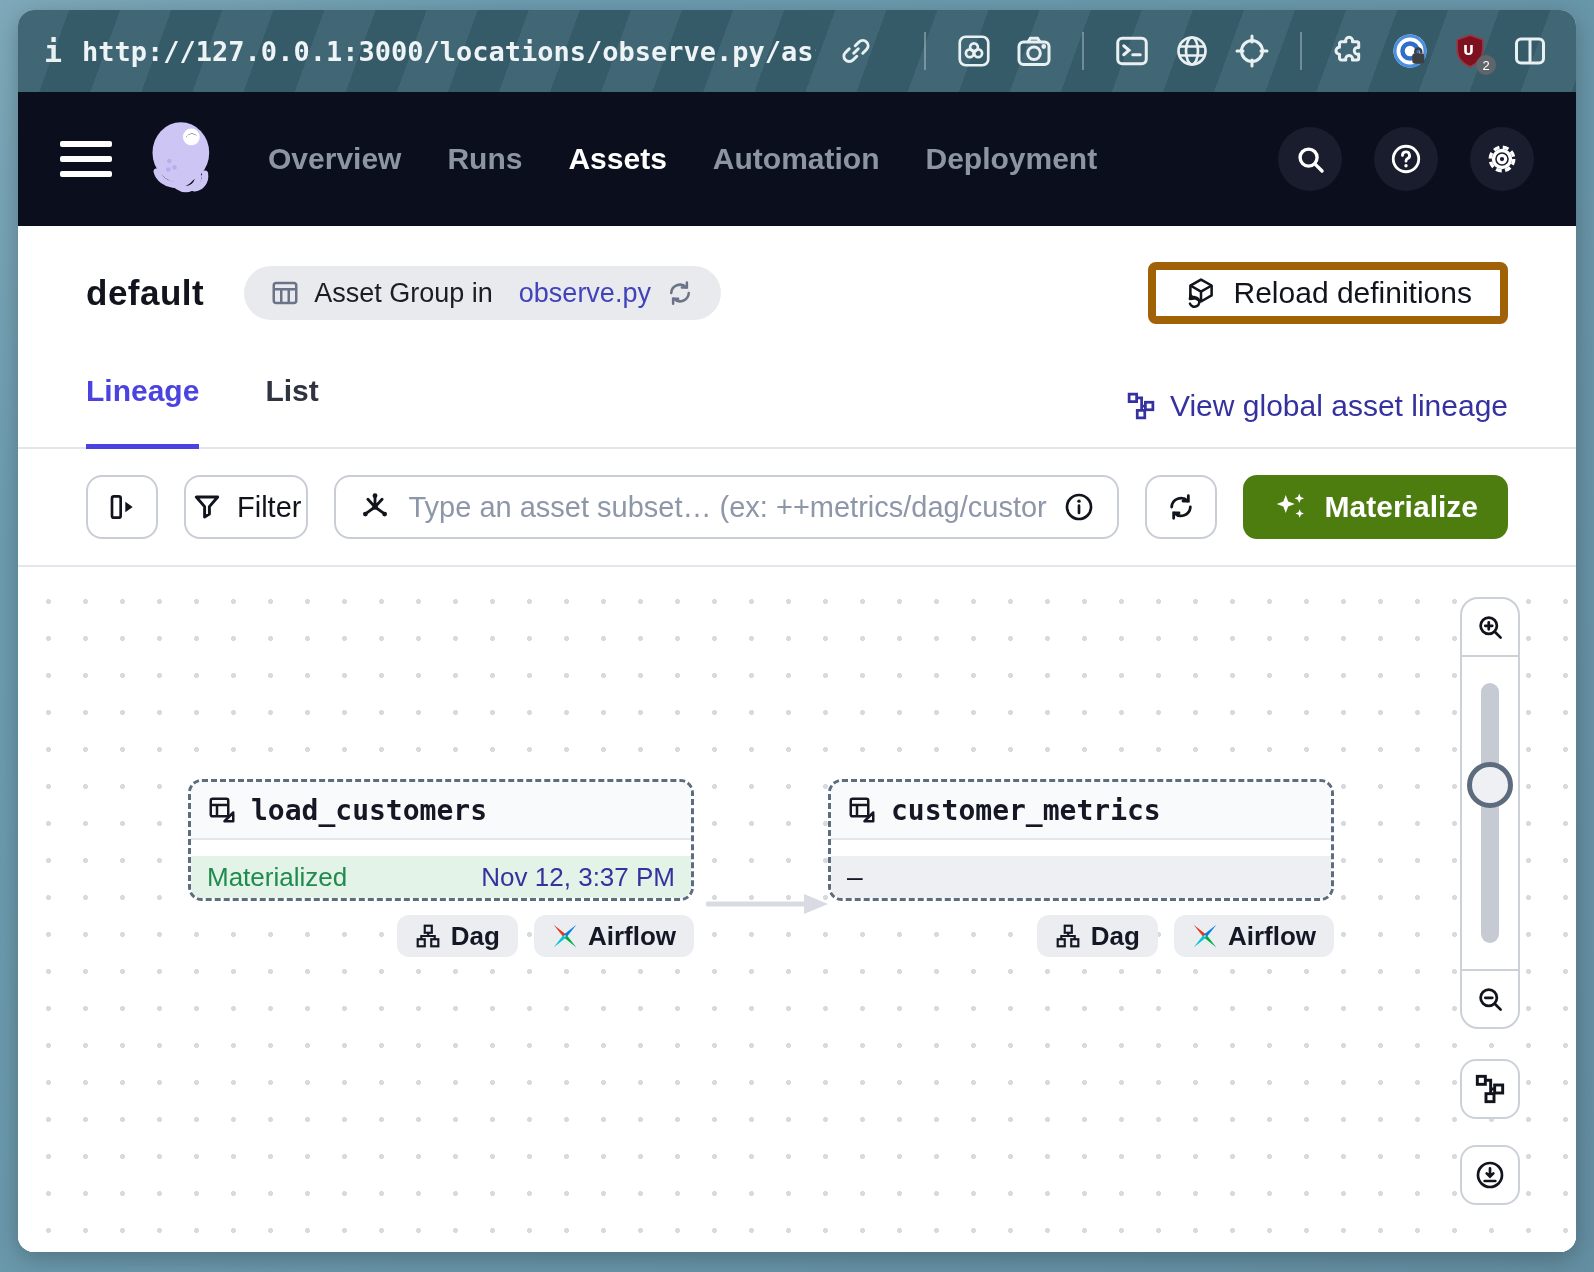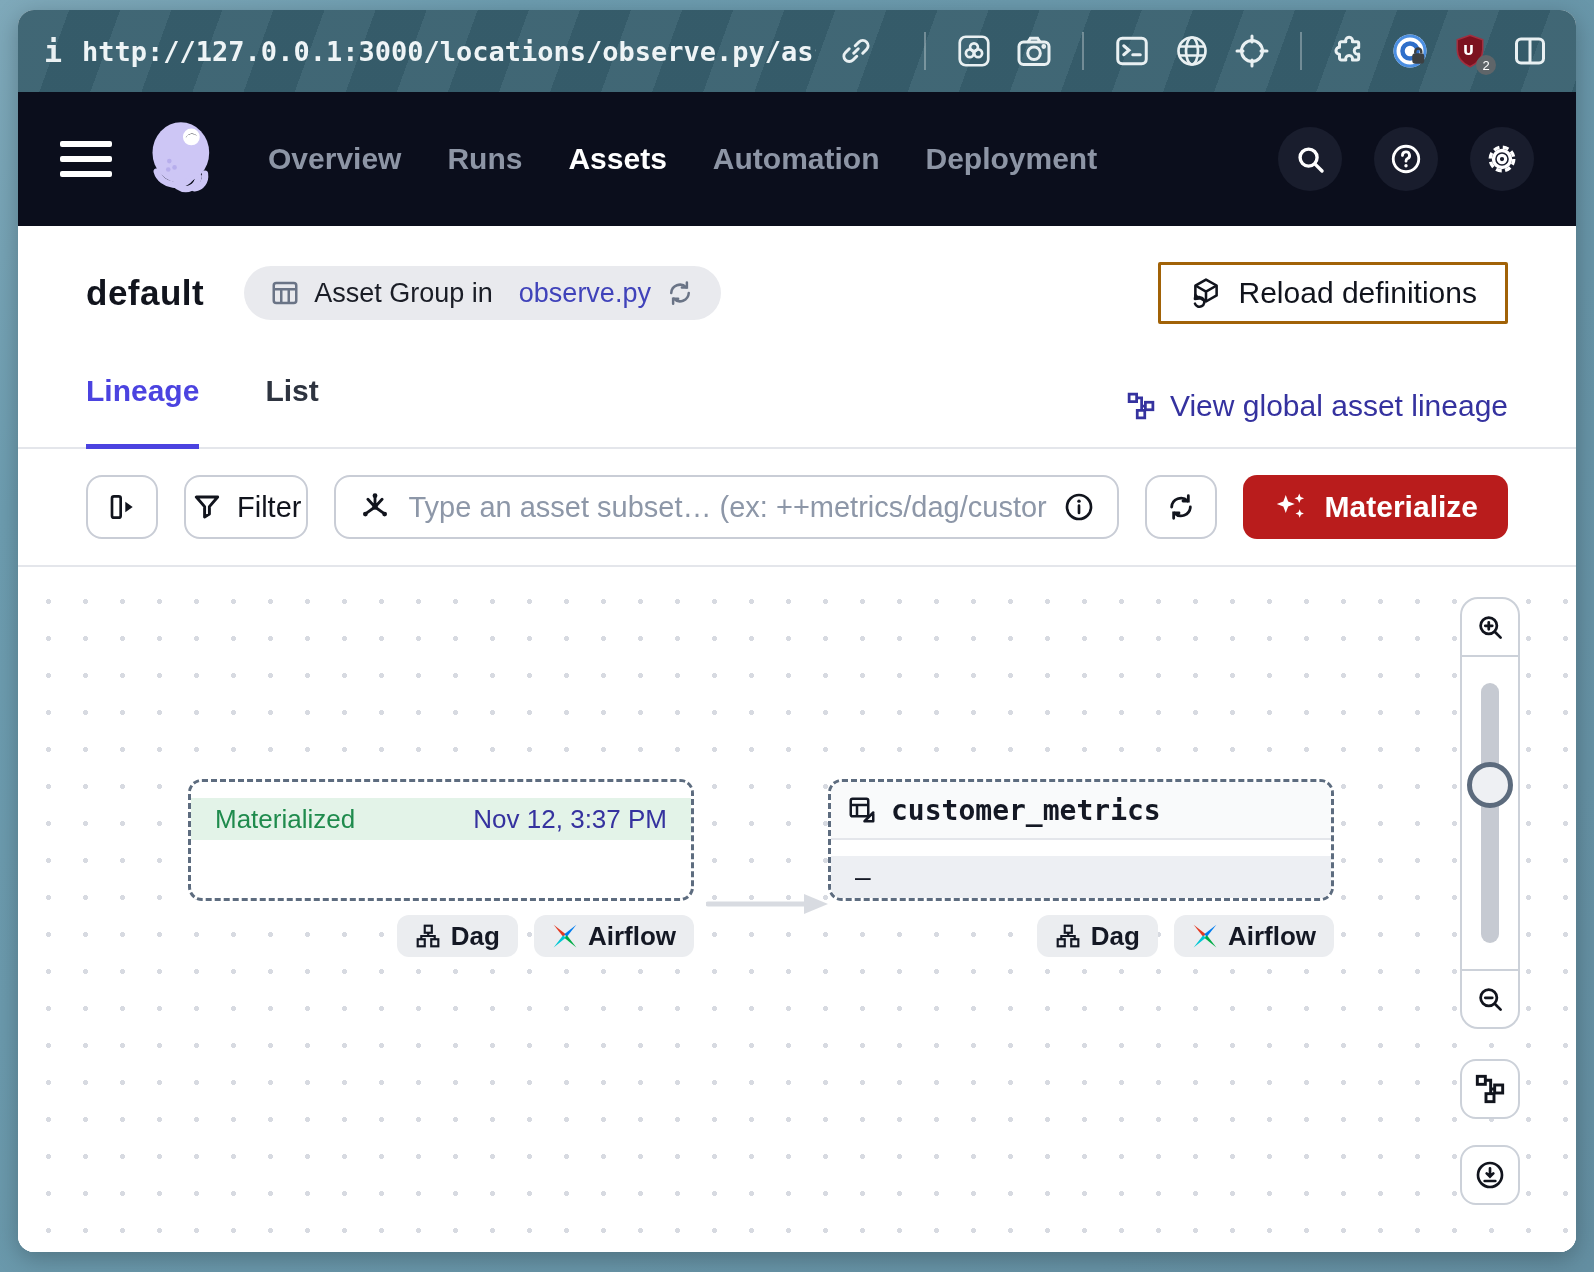--- a/index.html
+++ b/index.html
@@ -33,52 +33,52 @@
   .nav-icon-btn svg { width:34px; height:34px; }
 
   
   .content { flex:1; background:#fff; display:flex; flex-direction:column; min-height:0; }
 
   .page-header { display:flex; align-items:center; padding:36px 68px 0 68px; }
   .page-title { font-size:35px; font-weight:700; color:#11141d; letter-spacing:.5px; }
   .group-badge { margin-left:40px; height:54px; background:#e9eaee; border-radius:28px; display:flex; align-items:center; gap:14px; padding:0 26px; font-size:27px; color:#1a1d26; }
   .group-badge svg { width:30px; height:30px; color:#6a7486; }
   .badge-link { color:#4043ba; cursor:pointer;margin-left:12px; }
-  .reload-btn { margin-left:auto; height:62px; background:#fff; border:3px solid #a16207; border-radius:2px; display:flex; align-items:center; gap:16px; padding:0 28px; font-size:30px; color:#11141d; cursor:pointer; }
+  .reload-btn { margin-left:auto; height:62px; background:#fff; border:8px solid #a16207; border-radius:8px; display:flex; align-items:center; gap:16px; padding:0 28px; font-size:30px; color:#11141d; cursor:pointer; }
   .reload-btn svg { width:34px; height:34px; }
 
   .view-tabs-row { display:flex; align-items:flex-end; padding:0 68px; margin-top:50px; border-bottom:2px solid #e4e6eb; }
   .view-tab { font-size:30px; font-weight:600; padding-bottom:36px; cursor:pointer; border-bottom:5px solid transparent; margin-bottom:-2px; }
   .view-tab.active { color:#4b43e0; border-bottom-color:#4b43e0; }
   .view-tab.inactive { color:#2e3440; margin-left:66px; }
   .global-link { margin-left:auto; display:flex; align-items:center; gap:14px; color:#35329f; font-size:30px; padding-bottom:24px; cursor:pointer; }
   .global-link svg { width:30px; height:30px; }
 
   .toolbar { display:flex; align-items:center; gap:26px; padding:26px 68px; border-bottom:2px solid #e4e6eb; }
   .tool-btn { height:64px; min-width:72px; border:2px solid #c9cdd6; border-radius:16px; background:#fff; display:flex; align-items:center; justify-content:center; gap:14px; font-size:29px; color:#11141d; cursor:pointer; padding:0 5px; }
   .tool-btn svg { width:32px; height:32px; }
   .asset-input-wrap { flex:1; height:64px; border:2px solid #c9cdd6; border-radius:16px; display:flex; align-items:center; gap:16px; padding:0 22px; background:#fff; }
   .asset-input-wrap svg.lead { width:34px; height:34px; color:#11141d; flex:0 0 auto; }
   .asset-input { flex:1; border:none; outline:none; font-size:29px; color:#1a1d26; font-family:"Liberation Sans",sans-serif; background:transparent; min-width:0; }
   .asset-input::placeholder { color:#8d97a8; }
   .asset-input-wrap svg.trail { width:32px; height:32px; color:#11141d; flex:0 0 auto; }
-  .materialize-btn { height:64px; background:#b91c1c; border:none; border-radius:14px; color:#fff; font-size:30px; font-weight:600; display:flex; align-items:center; gap:16px; padding:0 30px; cursor:pointer; }
+  .materialize-btn { height:64px; background:#4d7c0f; border:none; border-radius:14px; color:#fff; font-size:30px; font-weight:600; display:flex; align-items:center; gap:16px; padding:0 30px; cursor:pointer; }
   .materialize-btn svg { width:36px; height:36px; }
 
   
   .canvas { position:relative; flex:1; background:#fff; overflow:hidden;
     background-image:radial-gradient(circle, #d7dae1 2.6px, transparent 2.7px);
     background-size:37px 37px; background-position:12px 16px; }
 
   .asset-node { position:absolute; width:506px; height:122px; border:3px dashed #5d6c7f; border-radius:14px; background:#fff; overflow:hidden; cursor:pointer; }
   .node-header { height:58px; background:#f9fafb; border-bottom:2px solid #e4e6eb; display:flex; align-items:center; gap:14px; padding:0 16px; }
   .node-header svg { width:30px; height:30px; color:#141824; flex:0 0 auto; }
   .node-name { font-family:"DejaVu Sans Mono","Liberation Mono",monospace; font-weight:700; font-size:28px; color:#141824; }
   .node-gap { height:16px; background:#fff; }
-  .node-status { height:calc(100% - 74px); display:flex; align-items:center; justify-content:space-between; padding:0 24px; font-size:26px; }
+  .node-status { height:calc(100% - 74px); display:flex; align-items:center; justify-content:space-between; padding:0 16px; font-size:26px; }
   .node-status.green { background:#e3f3e8; }
   .node-status.gray { background:#edeff3; }
   .status-label { color:#1f8b4d; }
   .status-empty { color:#141824; font-family:"DejaVu Sans Mono",monospace; }
   .status-time { color:#35329f; }
 
   .tag-row { position:absolute; width:506px; display:flex; justify-content:flex-end; gap:16px; }
   .tag-pill { height:42px; background:#ebedf0; border-radius:12px; display:flex; align-items:center; gap:10px; padding:0 18px; font-size:26px; font-weight:600; color:#141824; cursor:pointer; }
   .tag-pill svg { width:26px; height:26px; }
 
@@ -316,20 +316,28 @@
               <path d="M17.5 3l.9 2.3L20.7 6.2l-2.3.9-.9 2.3-.9-2.3-2.3-.9 2.3-.9z"></path>
               <path d="M17.8 13.5l.8 2 2 .8-2 .8-.8 2-.8-2-2-.8 2-.8z"></path>
             </svg>
         <span>Materialize</span>
       </button>
     </div>
 
     <div class="canvas">
 
       <div class="asset-node" style="left:170px; top:212px;">
+        <div class="node-header">
+          <svg viewBox="0 0 24 24" fill="none" stroke="currentColor" stroke-width="2">
+                <rect x="3" y="3" width="14" height="14" rx="1.5"></rect>
+                <path d="M3 8h14M8 8v9"></path>
+                <path d="M14 21l7-7M21 21v-6.2M21 21h-6.2" stroke-linecap="round"></path>
+              </svg>
+          <span class="node-name">load_customers</span>
+        </div>
         <div class="node-gap"></div>
         <div class="node-status green">
           <span class="status-label">Materialized</span>
           <span class="status-time">Nov 12, 3:37 PM</span>
         </div>
       </div>
 
       <div class="asset-node" style="left:810px; top:212px;">
         <div class="node-header">
           <svg viewBox="0 0 24 24" fill="none" stroke="currentColor" stroke-width="2">

